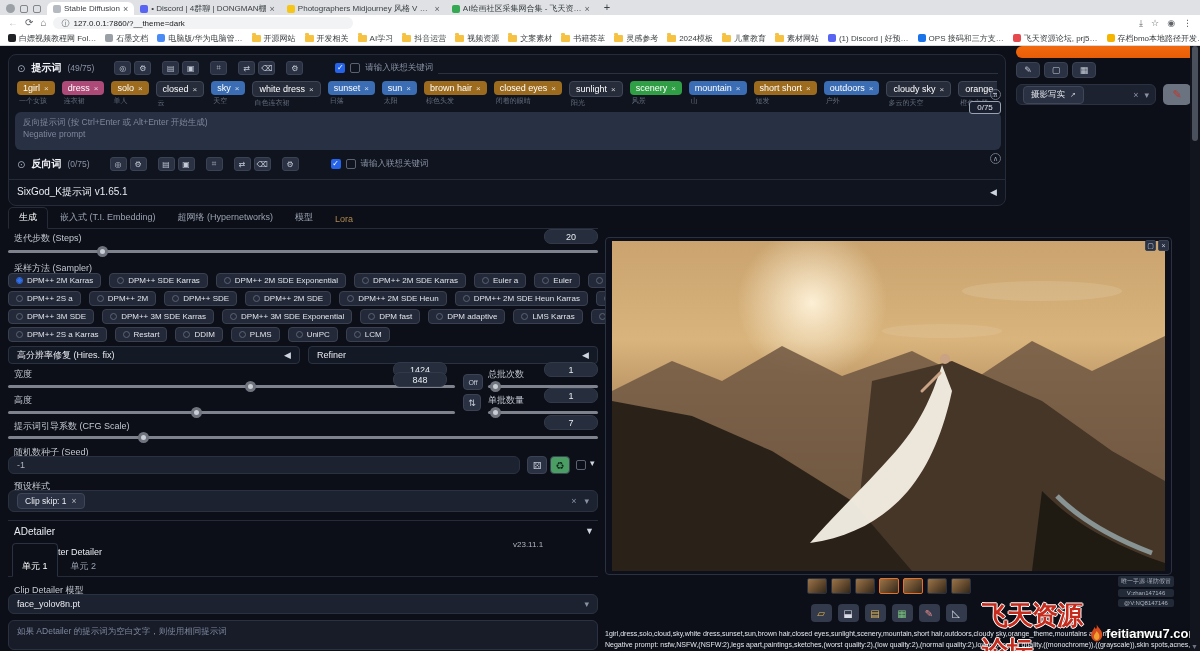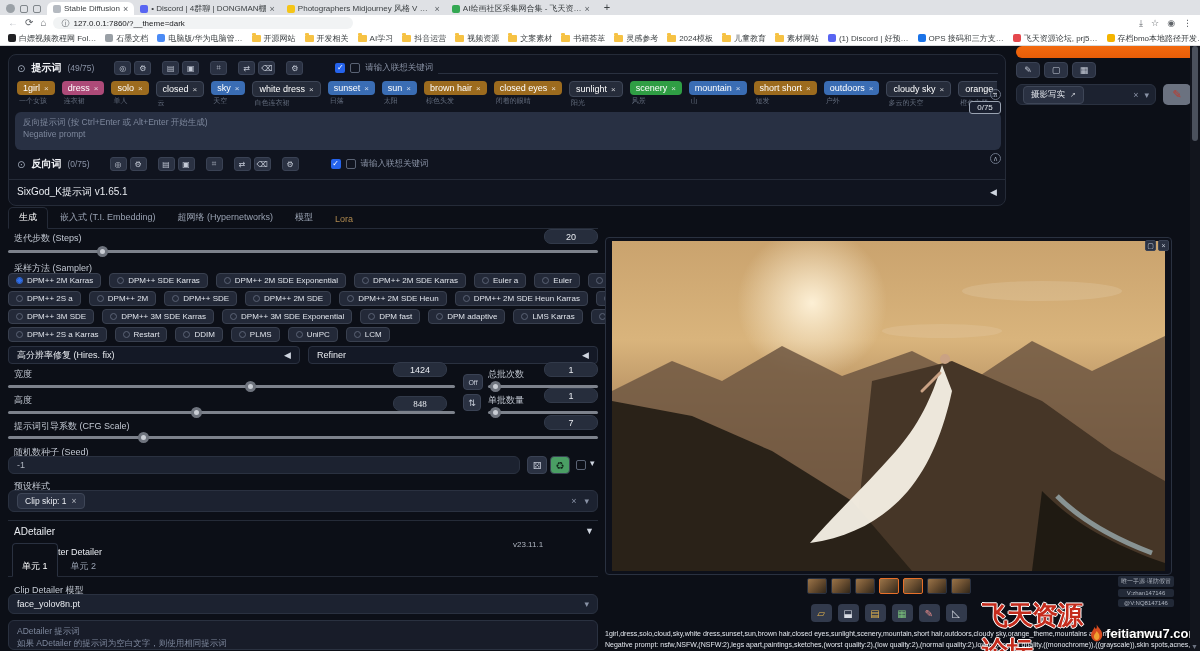--- a/index.html
+++ b/index.html
@@ -525,21 +525,21 @@
         <span class="hd" style="left:53%;"></span>
       </div>
     <span class="sqbtn" style="left:455px;top:142px;width:20px;height:16px;font-size:7px;">Off</span>
     <span class="lbl" style="left:480px;top:136px;">总批次数</span>
     <span class="vbox" style="left:536px;top:130px;">1</span>
     <div class="sl" style="left:480px;top:153px;width:110px;">
         <span class="hd" style="left:2%;"></span>
       </div>
 
     <span class="lbl" style="left:6px;top:162px;">高度</span>
-    <span class="vbox" style="left:385px;top:164px;font-family:Liberation Serif, serif;">848</span>
+    <span class="vbox" style="left:385px;top:140px;">848</span>
     <div class="sl" style="left:0;top:179px;width:447px;">
         <span class="hd" style="left:41%;"></span>
       </div>
     <span class="sqbtn" style="left:455px;top:162px;width:18px;height:17px;font-size:9px;">⇅</span>
     <span class="lbl" style="left:480px;top:162px;">单批数量</span>
     <span class="vbox" style="left:536px;top:156px;">1</span>
     <div class="sl" style="left:480px;top:179px;width:110px;">
         <span class="hd" style="left:2%;"></span>
       </div>
 
@@ -583,21 +583,20 @@
     <div style="position:absolute;left:0;top:328px;width:590px;height:17px;border-bottom:1px solid #252b38;display:flex;align-items:flex-end;gap:4px;padding-left:4px;">
       <span class="utab active">单元 1</span>
       <span class="utab">单元 2</span>
     </div>
     <span class="lbl dotted" style="left:6px;top:352px;">Clip Detailer 模型</span>
     <div class="stylebox" style="left:0;top:362px;width:590px;height:20px;">
       <span style="font-size:9px;">face_yolov8n.pt</span>
       <span style="margin-left:auto;color:#8a93a6;font-size:9px;">▾</span>
     </div>
     <div class="ta" style="left:0;top:388px;width:590px;height:30px;">
-      <div class="ph">ADetailer 提示词</div>
       <div class="ph">如果 ADetailer 的提示词为空白文字，则使用相同提示词</div>
     </div>
 
   </div>
 
   <div class="genbtn"></div>
   <div class="rbtns">
     <span class="rbtn">✎</span>
     <span class="rbtn">▢</span>
     <span class="rbtn">▦</span>

